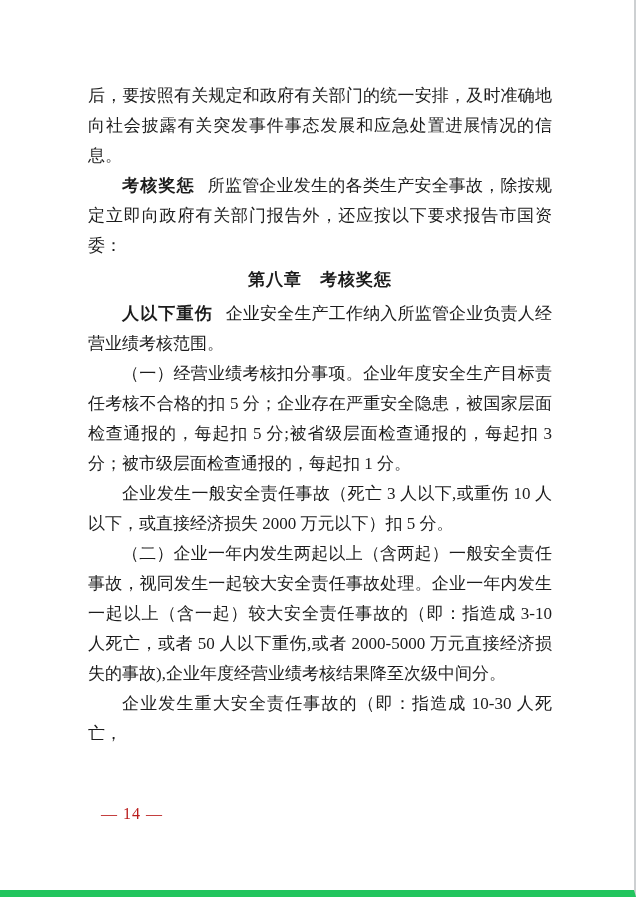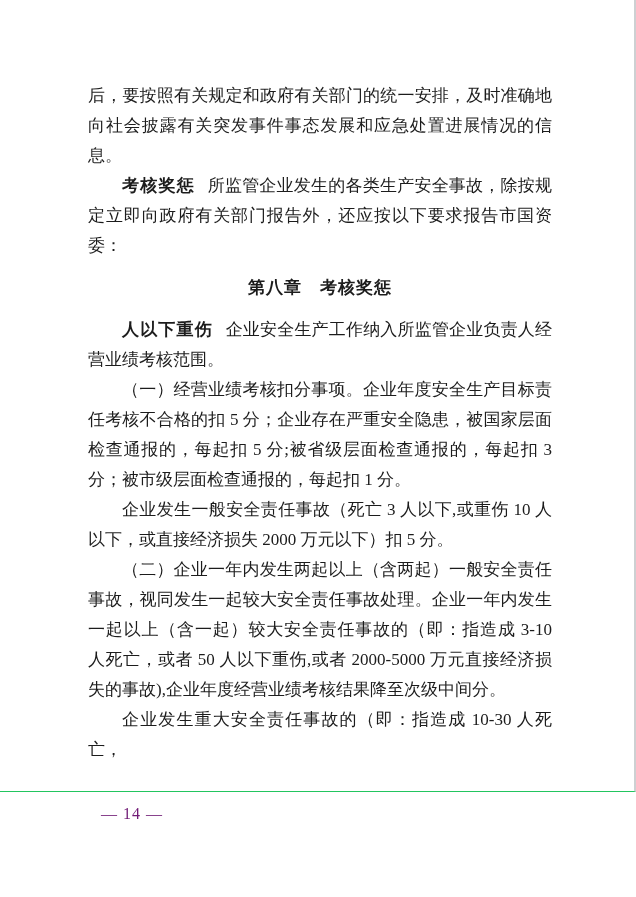--- a/index.html
+++ b/index.html
@@ -6,25 +6,25 @@
     margin: 0;
     padding: 0;
     width: 636px;
     height: 897px;
     background: #ffffff;
     overflow: hidden;
   }
   .page {
     position: relative;
     width: 636px;
-    height: 792px;
+    height: 897px;
     box-sizing: border-box;
     background: #ffffff;
     border-right: 2px solid #cdd0d2;
-    border-bottom: 1px solid #22c55e;
+    border-bottom: 7px solid #22c55e;
     font-family: "Liberation Serif", "DejaVu Serif", serif;
     color: #1c1c1c;
   }
   .content {
     position: absolute;
     left: 88px;
     top: 81px;
     width: 464px;
     font-size: 17px;
     line-height: 30px;
@@ -37,34 +37,34 @@
   }
   .para.flush {
     text-indent: 0;
   }
   .lead {
     font-weight: bold;
     margin-right: 0.75em;
     letter-spacing: 1px;
   }
   .chapter {
-    margin: 12px;
+    margin: 4px;
     padding: 0;
     text-indent: 0;
     text-align: center;
     font-weight: bold;
     letter-spacing: 1px;
   }
   .footer {
     position: absolute;
     left: 101px;
     top: 803px;
     font-size: 16px;
     line-height: 22px;
-    color: #701a75;
+    color: #b91c1c;
     letter-spacing: 1px;
   }
 </style>
 </head>
 <body>
 
 <div class="page">
   <div class="content">
 
     <p class="para flush">后，要按照有关规定和政府有关部门的统一安排，及时准确地向社会披露有关突发事件事态发展和应急处置进展情况的信息。</p>

